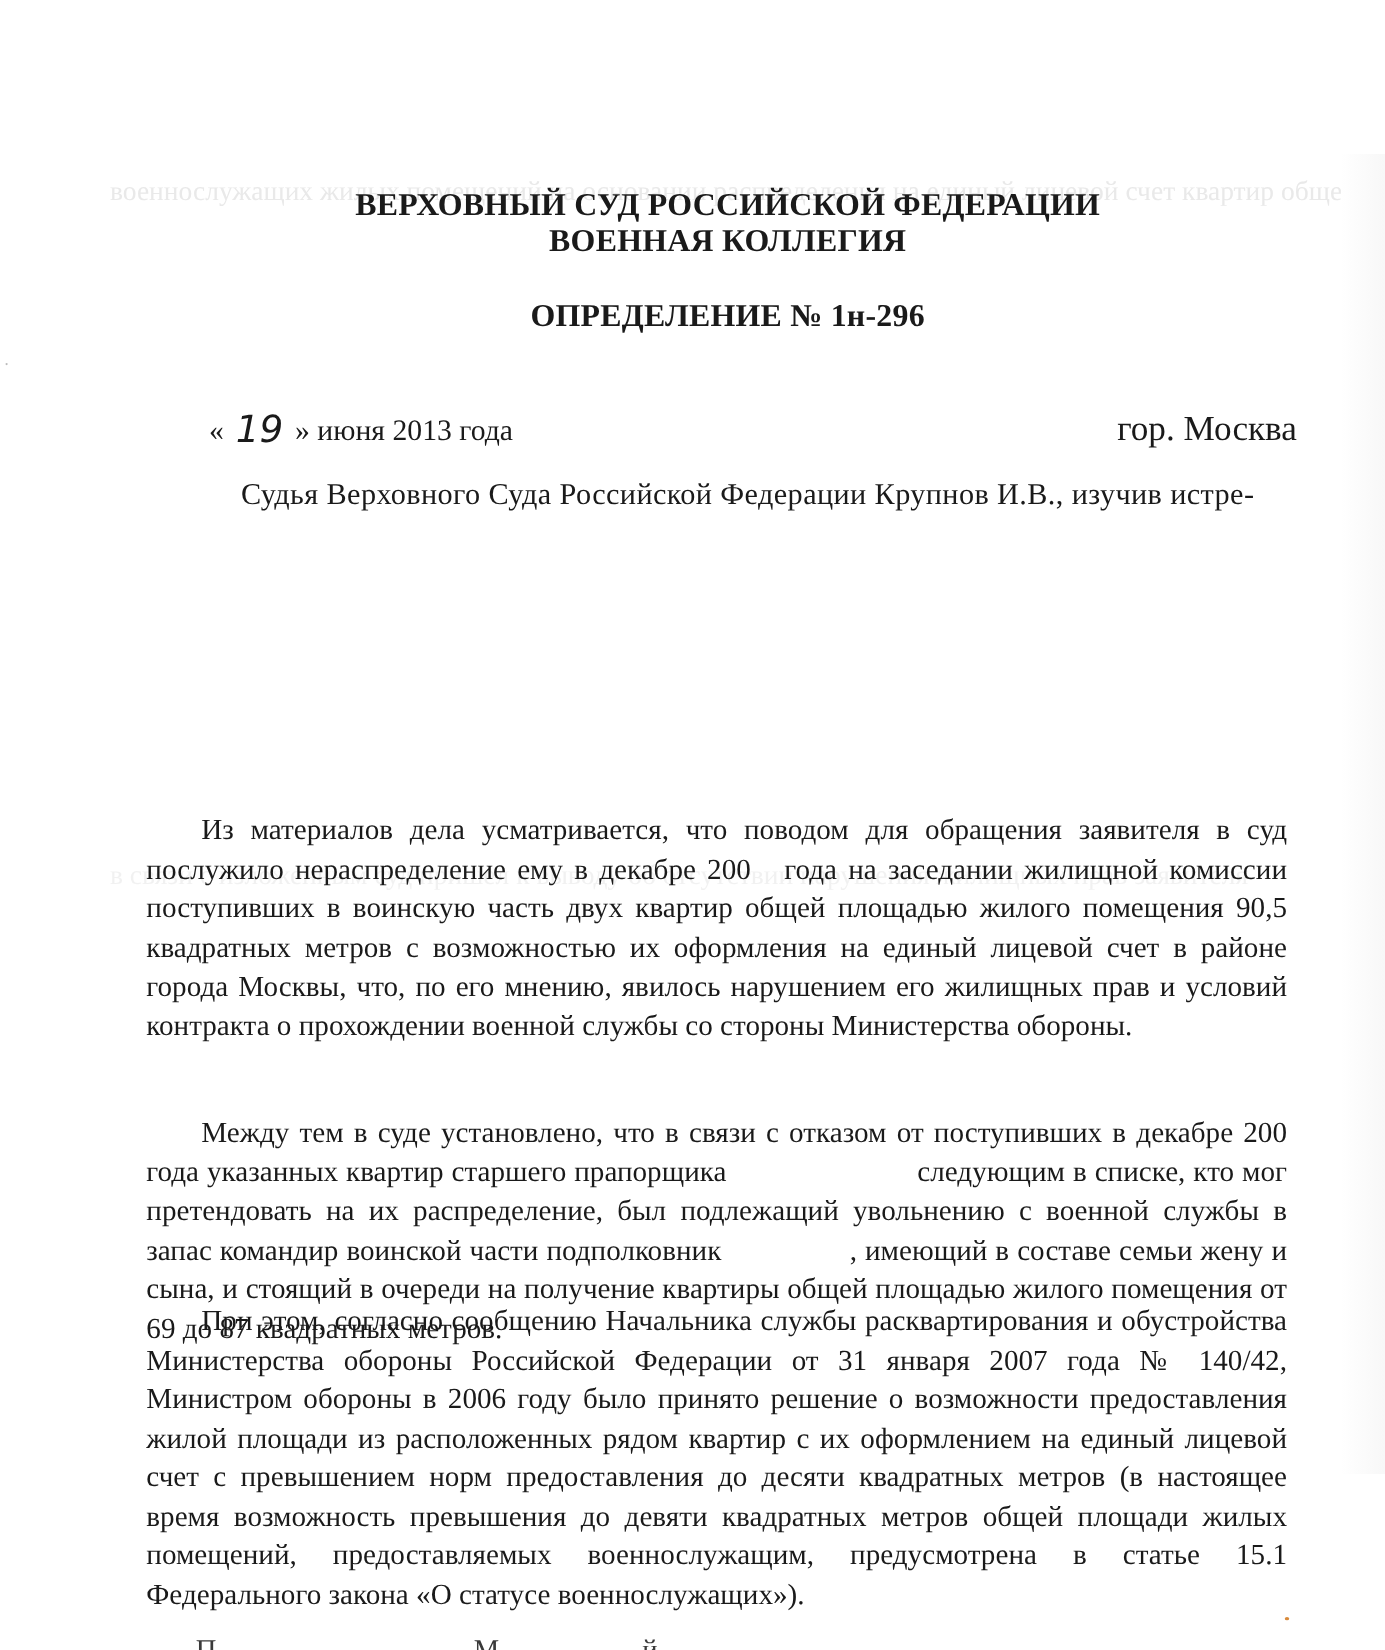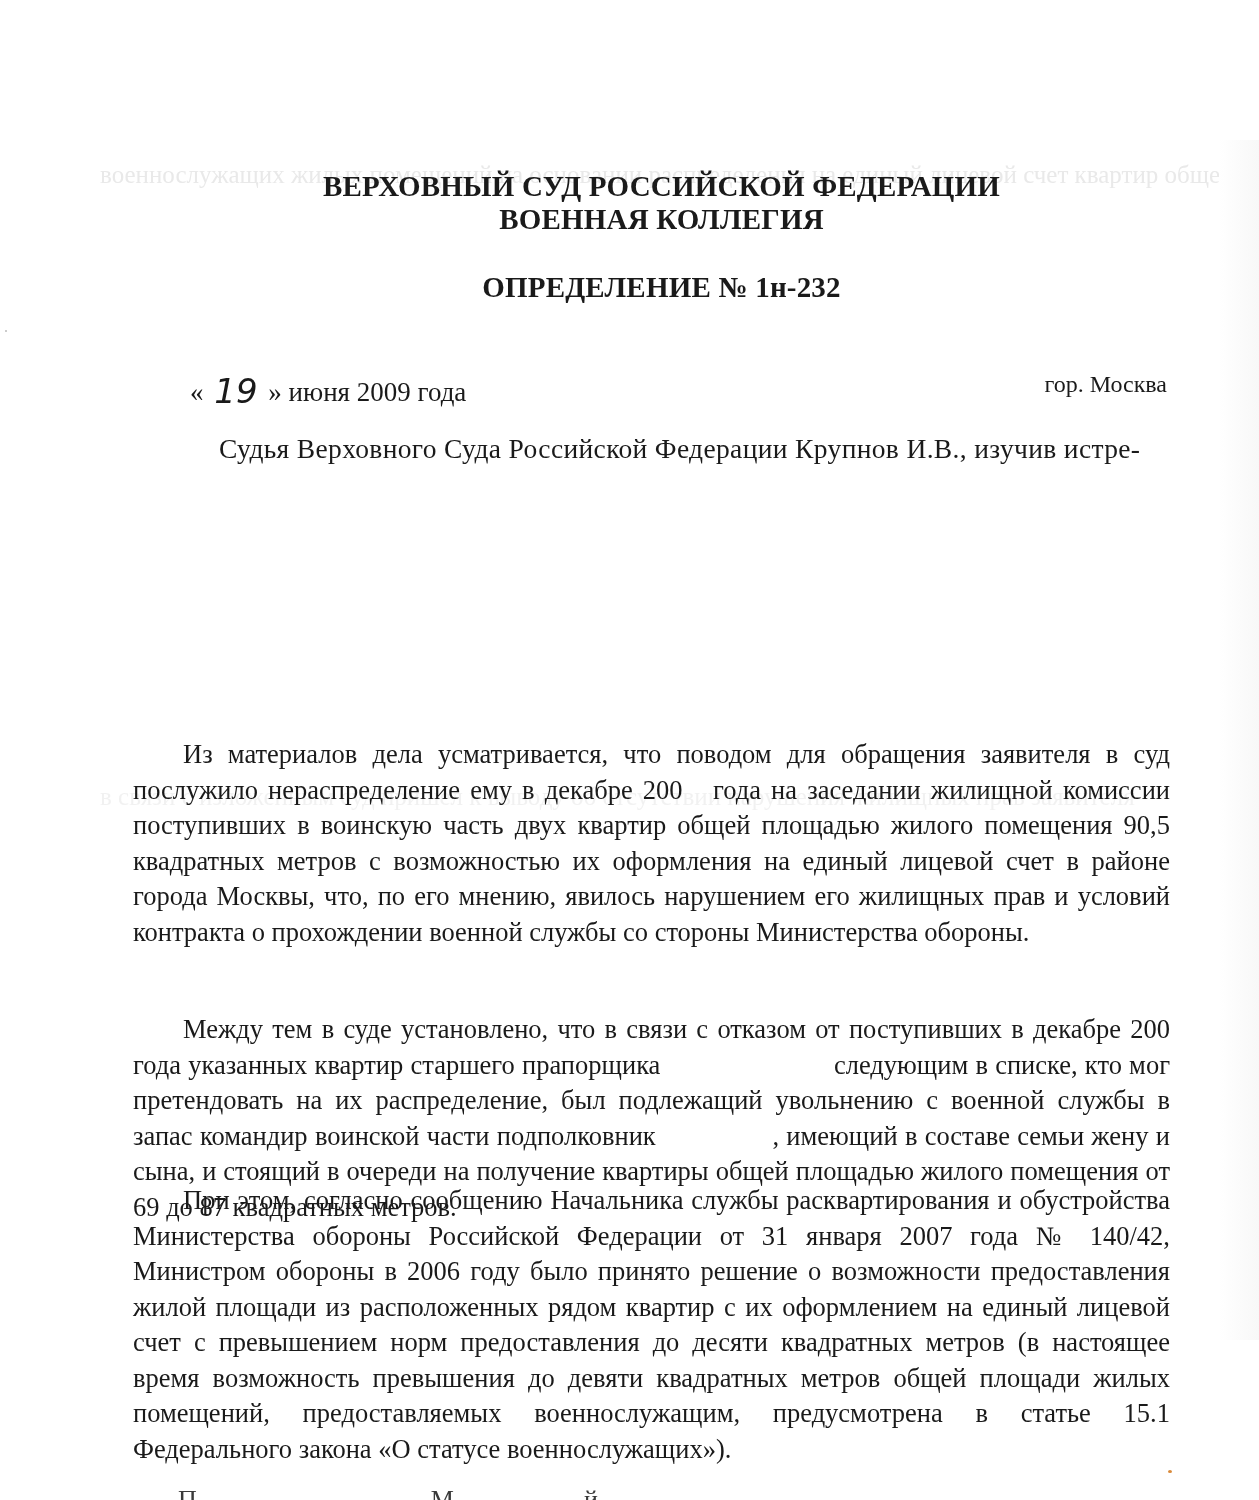--- a/index.html
+++ b/index.html
@@ -50,22 +50,22 @@
     font-family: "DejaVu Sans", sans-serif;
     font-style: italic;
     font-size: 34px;
     font-weight: 300;
     padding: 0 4px;
     vertical-align: -2px;
   }
   .city {
     position: absolute;
     top: 371px;
-    right: 92px;
-    font-size: 24px;
+    right: 80px;
+    font-size: 32px;
     font-family: Liberation Serif, serif;
   }
   .judge-line {
     position: absolute;
     top: 433px;
     left: 190px;
     width: 985px;
     font-size: 27.5px;
     white-space: nowrap;
     letter-spacing: 0.35px;
@@ -113,26 +113,26 @@
 <body>
 
 <div class="page">
 
   <div class="bleed bleed-top">военнослужащих жилых помещений на основании распределения на единый лицевой счет квартир общей площадью в соответствии с нормами жилищного законодательства и проживании</div>
   <div class="bleed bleed-mid">в связи с изложенным суд пришел к выводу об отсутствии нарушения жилищных прав заявителя</div>
   <div class="edge-shadow"></div>
 
   <div class="header-block court-name">ВЕРХОВНЫЙ СУД РОССИЙСКОЙ ФЕДЕРАЦИИ</div>
   <div class="header-block collegium">ВОЕННАЯ КОЛЛЕГИЯ</div>
-  <div class="header-block doc-title">ОПРЕДЕЛЕНИЕ № 1н-232</div>
+  <div class="header-block doc-title">ОПРЕДЕЛЕНИЕ № 1н-296</div>
 
   <div class="date-line">
     <span>«</span>
     <span class="hand">19</span>
-    <span>» июня 2009 года</span>
+    <span>» июня 2013 года</span>
   </div>
   <div class="city">гор. Москва</div>
 
   <div class="judge-line">Судья Верховного Суда Российской Федерации Крупнов И.В., изучив истре-</div>
 
   <div class="body-text p1">
     <p class="para" style="white-space: pre-wrap;">Из материалов дела усматривается, что поводом для обращения заявителя в суд послужило нераспределение ему в декабре 200   года на заседании жилищной комиссии поступивших в воинскую часть двух квартир общей площадью жилого помещения 90,5 квадратных метров с возможностью их оформления на единый ли­цевой счет в районе                     города Москвы, что, по его мнению, явилось нару­шением его жилищных прав и условий контракта о прохождении военной службы со стороны Министерства обороны.</p>
   </div>
   <div class="body-text p2">
     <p class="para" style="white-space: pre-wrap;">Между тем в суде установлено, что в связи с отказом от поступивших в декаб­ре 200   года указанных квартир старшего прапорщика                        следующим в списке, кто мог претендовать на их распределение, был подлежащий увольнению с военной службы в запас командир воинской части подполковник                , имею­щий в составе семьи жену и сына, и стоящий в очереди на получение квартиры об­щей площадью жилого помещения от 69 до 87 квадратных метров.</p>

